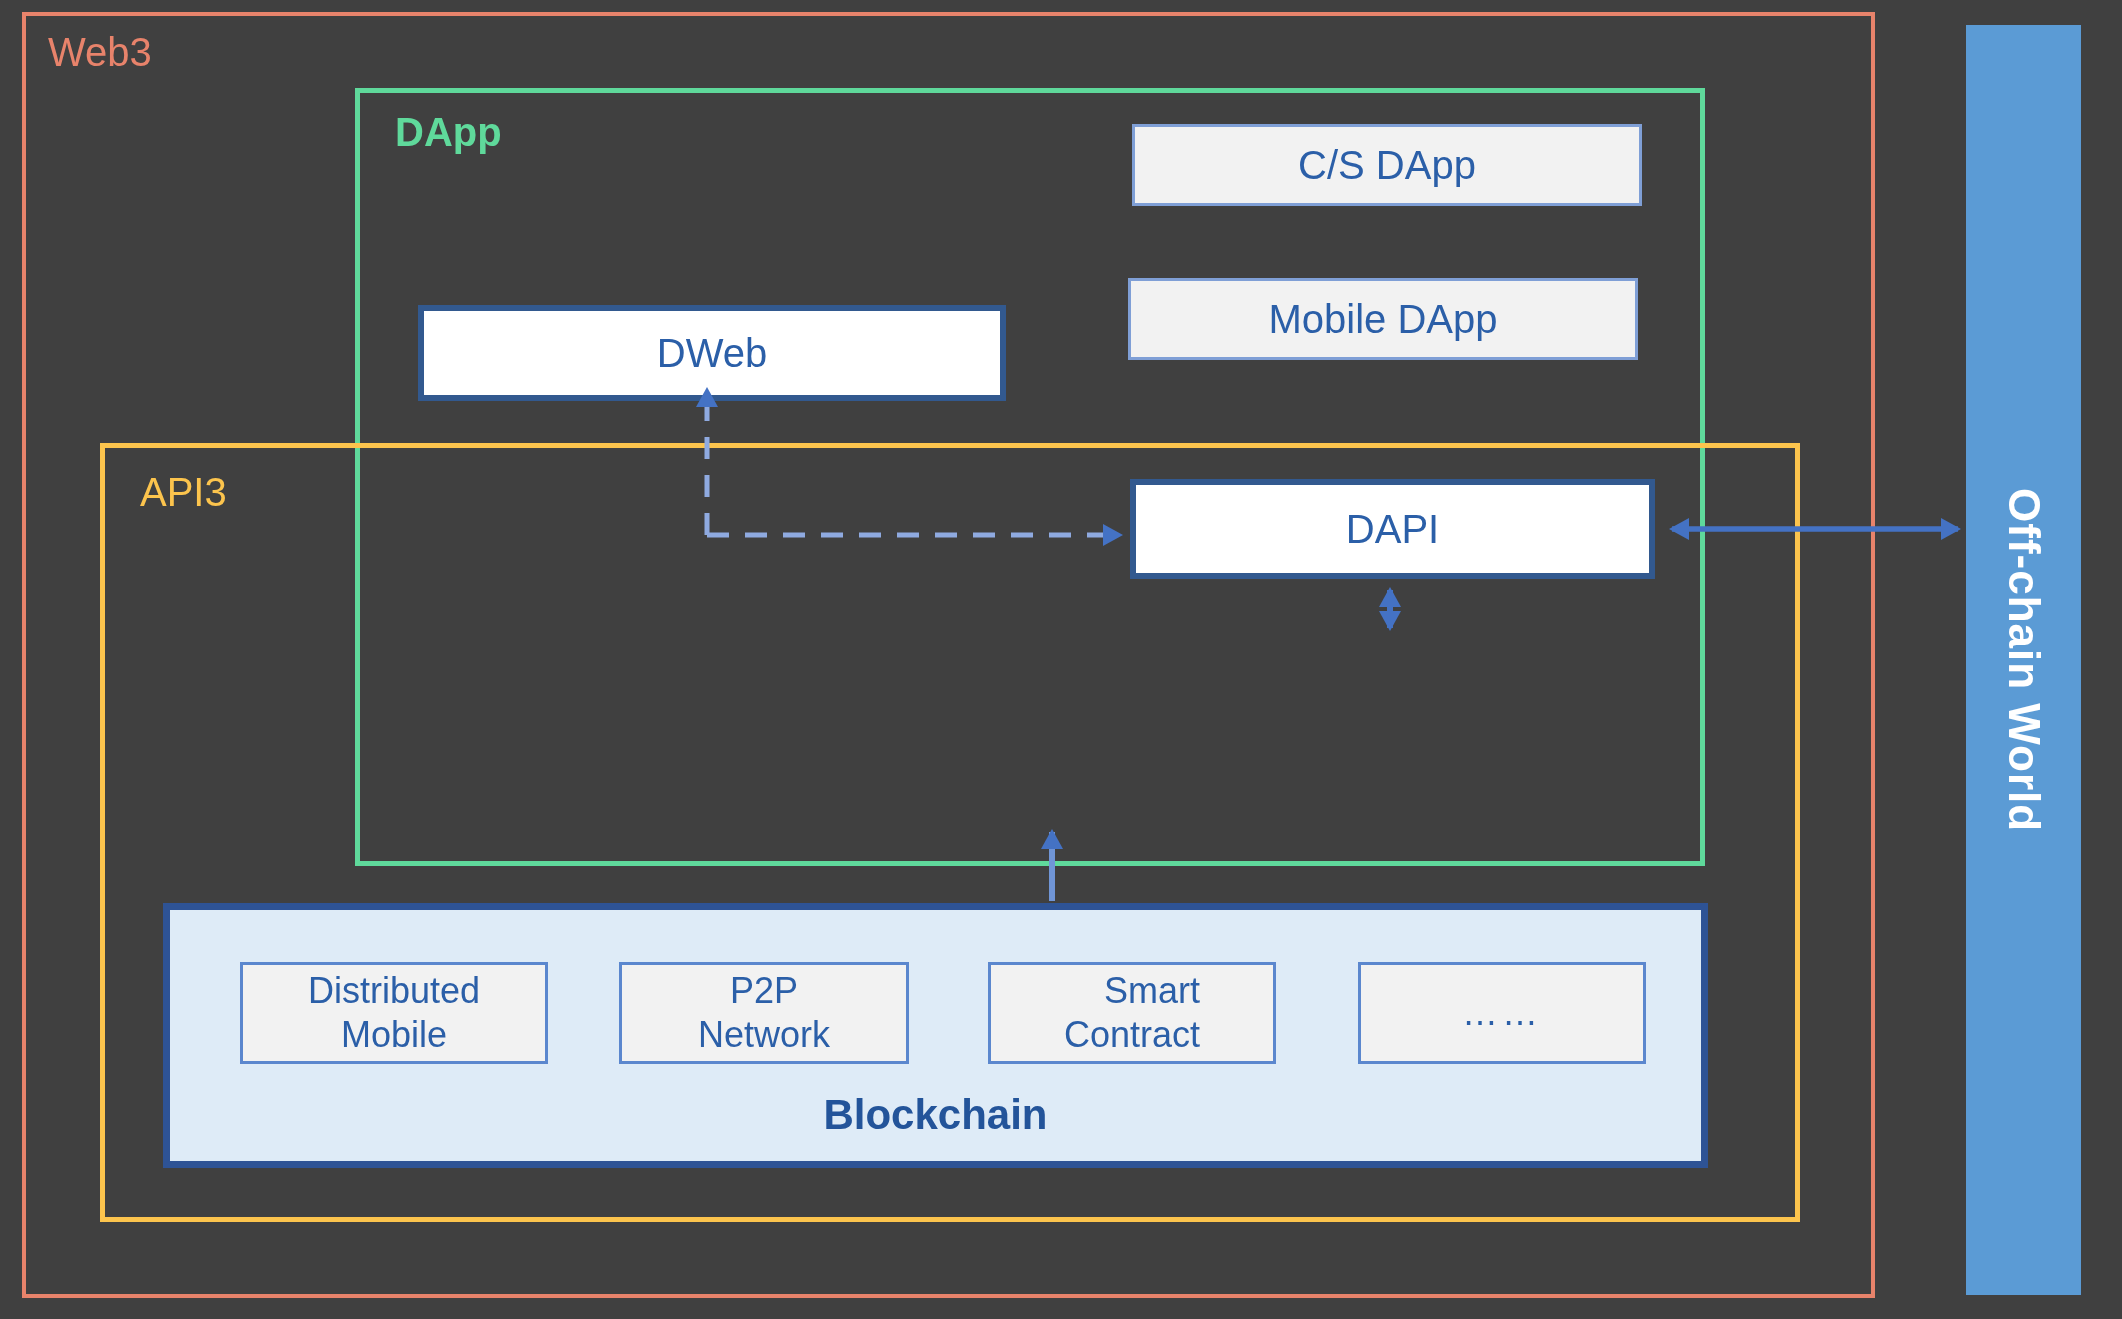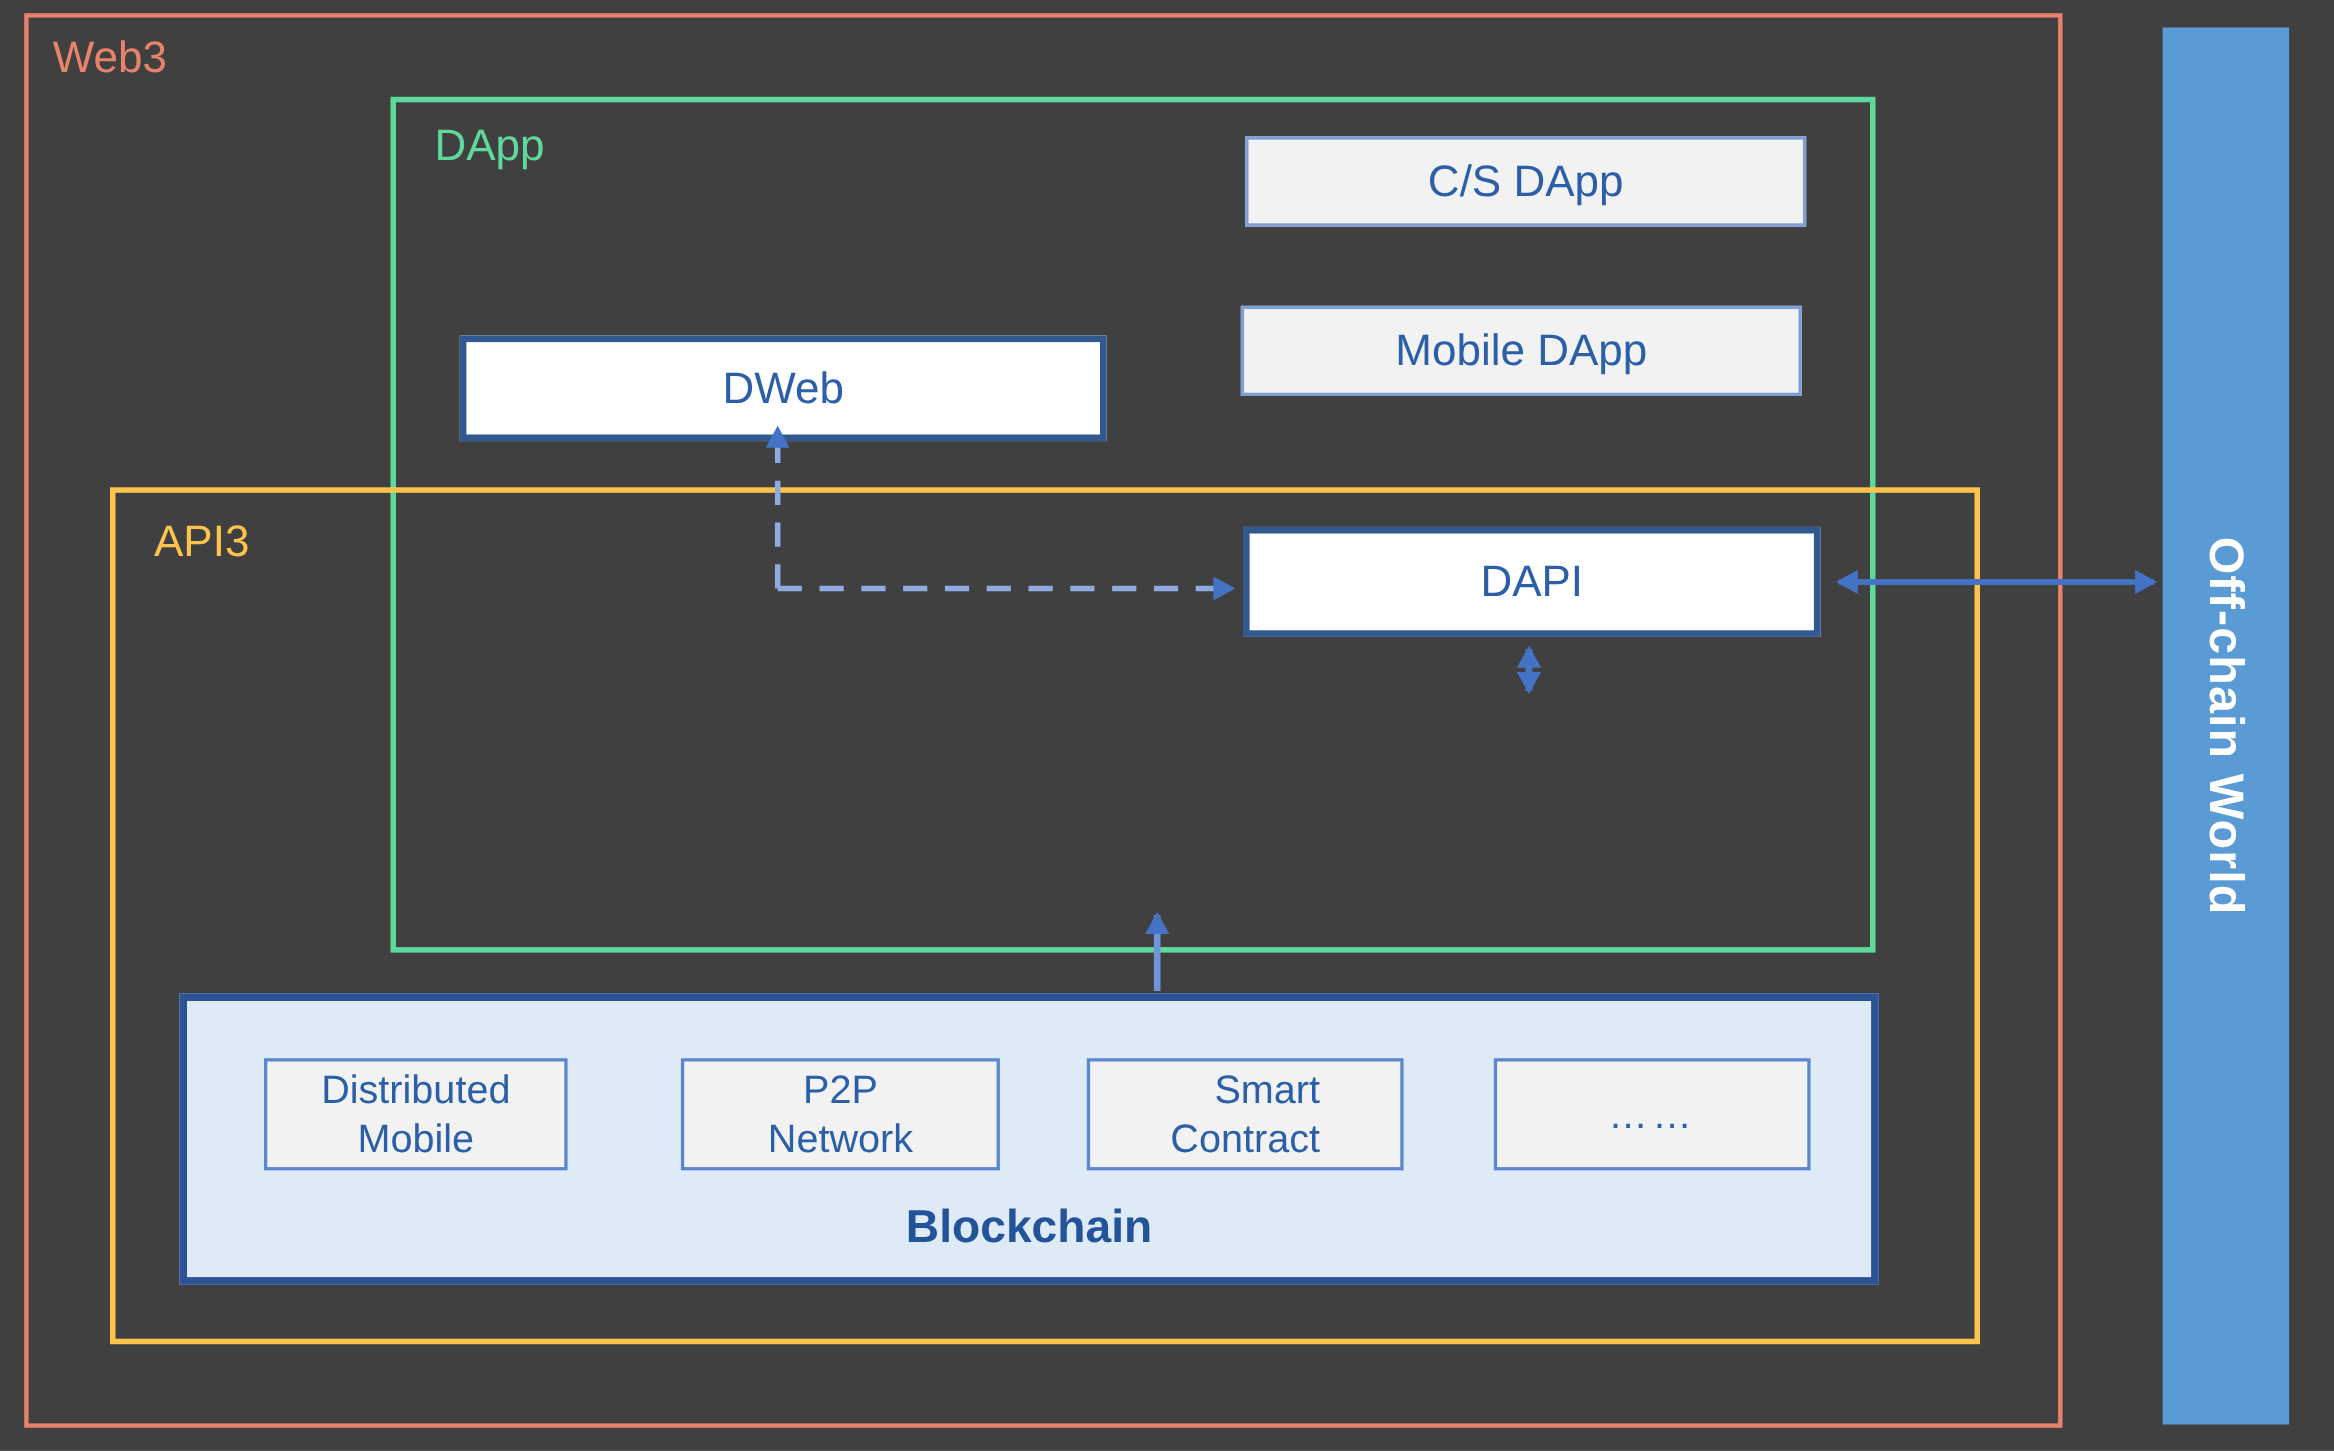--- a/index.html
+++ b/index.html
@@ -8,21 +8,21 @@
   #stage{position:absolute;left:0;top:0;width:2122px;height:1319px;background:#404040;}
 
   
   .scope{position:absolute;box-sizing:border-box;background:transparent;}
   .scope-label{position:absolute;font-size:40px;line-height:1;white-space:nowrap;}
 
   #web3-frame{left:22px;top:12px;width:1853px;height:1286px;border:4px solid #E8836B;}
   #web3-label{left:48px;top:32px;color:#E8836B;}
 
   #dapp-frame{left:355px;top:88px;width:1350px;height:778px;border:5px solid #5FD99B;}
-  #dapp-label{left:395px;top:112px;color:#5FD99B;}
+  #dapp-label{left:395px;top:112px;color:#5FD99B;font-weight:bold;}
 
   #api3-frame{left:100px;top:443px;width:1700px;height:779px;border:5px solid #FCC44D;}
   #api3-label{left:140px;top:472px;color:#FCC44D;}
 
   
   .node{position:absolute;box-sizing:border-box;display:flex;align-items:center;
         justify-content:center;text-align:center;color:#2B5FA8;}
 
   .node.gray{background:#F2F2F2;border:3px solid #7F9FD6;}
   .node.white-strong{background:#FFFFFF;border:6px solid #32598F;}
@@ -34,21 +34,21 @@
   #mobile-dapp{left:1128px;top:278px;width:510px;height:82px;font-size:40px;}
   #dweb       {left:418px;top:278px;width:588px;height:96px;font-size:40px;margin-top:27px;}
   #dapi       {left:1130px;top:479px;width:525px;height:100px;font-size:40px;}
   #bda        {left:420px;top:636px;width:1240px;height:187px;font-size:38px;line-height:1.32;}
 
   #blockchain {left:163px;top:903px;width:1545px;height:265px;}
   #blockchain .bc-title{position:absolute;left:0;right:0;bottom:22px;text-align:center;
         font-size:42px;font-weight:bold;color:#23549A;}
 
   .chip{position:absolute;}
-  #chip-storage {left:240px;top:962px;width:276px;height:102px;font-size:36px;line-height:1.22;}
+  #chip-storage {left:240px;top:962px;width:308px;height:102px;font-size:36px;line-height:1.22;}
   #chip-p2p     {left:619px;top:962px;width:290px;height:102px;font-size:36px;line-height:1.22;}
   #chip-contract{left:988px;top:962px;width:288px;height:102px;font-size:36px;line-height:1.22;text-align:right;}
   #chip-etc     {left:1358px;top:962px;width:288px;height:102px;font-size:36px;letter-spacing:4px;}
 
   
   #offchain{position:absolute;left:1966px;top:25px;width:115px;height:1270px;background:#5B9BD5;}
   #offchain-label{position:absolute;left:0;top:0;width:115px;height:1270px;
       display:flex;align-items:center;justify-content:center;
       color:#FFFFFF;font-size:44px;font-weight:bold;letter-spacing:1px;
       writing-mode:vertical-rl;text-orientation:mixed;white-space:nowrap;}

